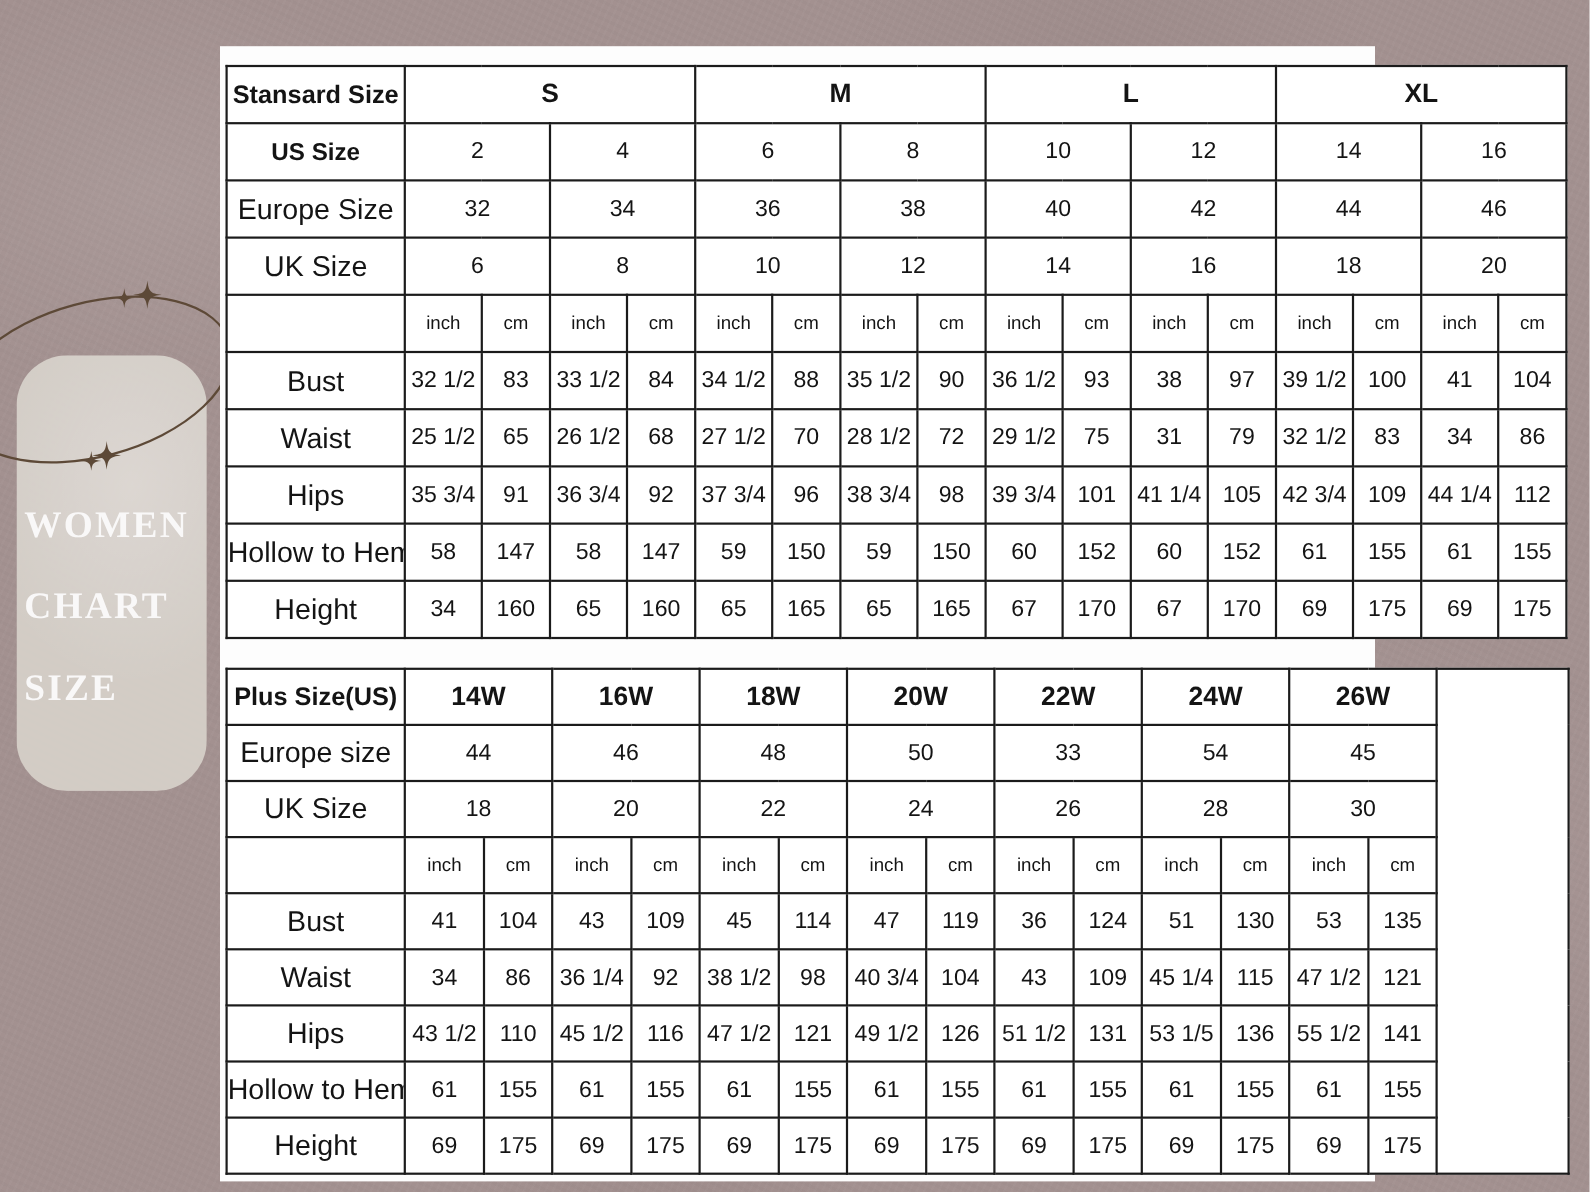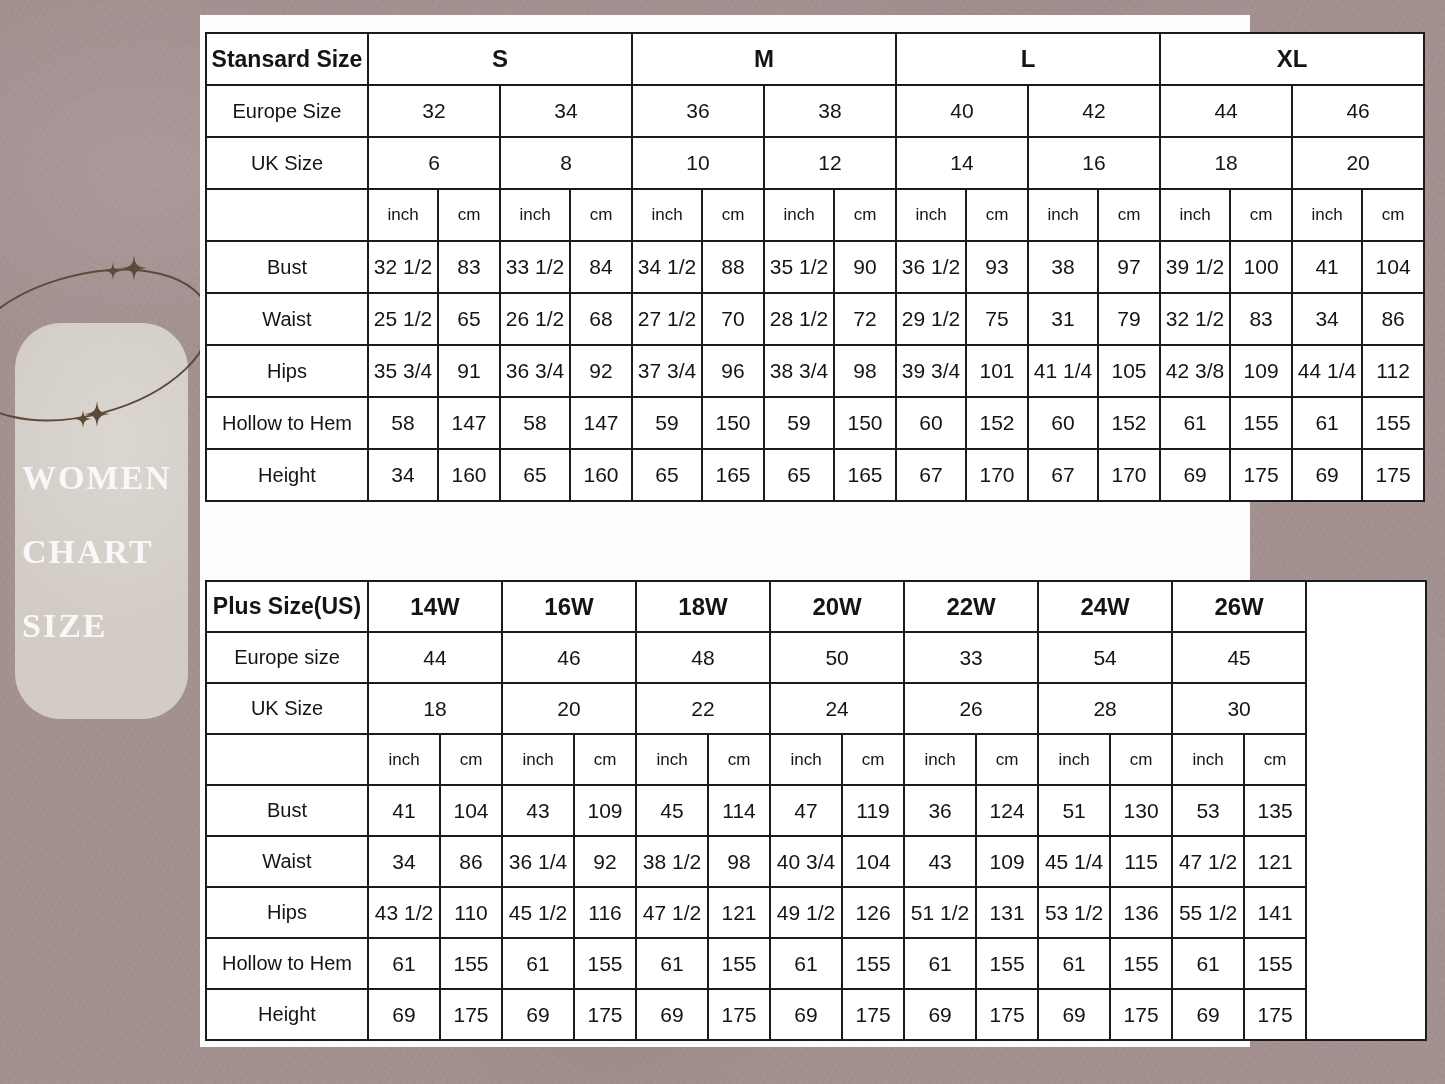--- a/index.html
+++ b/index.html
@@ -35,38 +35,38 @@
     opacity:.94;z-index:2;
   }
   .side-card .card-text{
     margin-top:118px;padding-left:7px;
     font-family:"Liberation Serif", serif;font-weight:700;
     font-size:34px;letter-spacing:2px;line-height:74px;
     color:var(--card-text);
   }
   .ornament-svg{position:absolute;left:0;top:0;z-index:3;pointer-events:none;}
   .panel{
-    position:absolute;left:200px;top:15px;width:1050px;height:1032px;
+    position:absolute;left:200px;top:42px;width:1050px;height:1032px;
     background:var(--panel);z-index:4;
   }
   .table-slot{position:absolute;left:5px;}
   #table-standard{top:17px;}
   #table-plus{top:565px;}
   .size-table{border-collapse:collapse;table-layout:fixed;background:#fff;}
   .size-table td{
     border:2px solid var(--table-border);
     text-align:center;vertical-align:middle;
     font-size:21px;color:var(--table-text);
     padding:0;overflow:hidden;white-space:nowrap;
   }
   .size-table tr{height:52px;}
   .size-table.plus tr{height:51px;}
   .size-table td.corner-label{font-weight:700;font-size:23px;}
   .size-table td.group-cell{font-weight:700;font-size:24px;}
-  .size-table td.row-label{font-size:20px;}
+  .size-table td.row-label{font-size:26px;}
   .size-table td.row-label.bold{font-weight:700;font-size:22px;}
   .size-table td.unit-cell{font-size:17px;}
   .size-table td.value-cell{font-size:21px;}
 </style>
 </head>
 <body>
 
 <div class="bg-texture"></div>
 
 <svg class="ornament-svg" width="1445" height="1084" viewBox="0 0 1445 1084">
@@ -111,20 +111,31 @@
         </colgroup>
         <tbody>
           <tr>
             <td class="corner-label">Stansard Size</td>
             <td class="group-cell" colspan="4">S</td>
             <td class="group-cell" colspan="4">M</td>
             <td class="group-cell" colspan="4">L</td>
             <td class="group-cell" colspan="4">XL</td>
           </tr>
           <tr>
+            <td class="row-label bold">US Size</td>
+            <td class="value-cell" colspan="2">2</td>
+            <td class="value-cell" colspan="2">4</td>
+            <td class="value-cell" colspan="2">6</td>
+            <td class="value-cell" colspan="2">8</td>
+            <td class="value-cell" colspan="2">10</td>
+            <td class="value-cell" colspan="2">12</td>
+            <td class="value-cell" colspan="2">14</td>
+            <td class="value-cell" colspan="2">16</td>
+          </tr>
+          <tr>
             <td class="row-label">Europe Size</td>
             <td class="value-cell" colspan="2">32</td>
             <td class="value-cell" colspan="2">34</td>
             <td class="value-cell" colspan="2">36</td>
             <td class="value-cell" colspan="2">38</td>
             <td class="value-cell" colspan="2">40</td>
             <td class="value-cell" colspan="2">42</td>
             <td class="value-cell" colspan="2">44</td>
             <td class="value-cell" colspan="2">46</td>
           </tr>
@@ -203,21 +214,21 @@
             <td class="value-cell">36 3/4</td>
             <td class="value-cell">92</td>
             <td class="value-cell">37 3/4</td>
             <td class="value-cell">96</td>
             <td class="value-cell">38 3/4</td>
             <td class="value-cell">98</td>
             <td class="value-cell">39 3/4</td>
             <td class="value-cell">101</td>
             <td class="value-cell">41 1/4</td>
             <td class="value-cell">105</td>
-            <td class="value-cell">42 3/8</td>
+            <td class="value-cell">42 3/4</td>
             <td class="value-cell">109</td>
             <td class="value-cell">44 1/4</td>
             <td class="value-cell">112</td>
           </tr>
           <tr>
             <td class="row-label">Hollow to Hem</td>
             <td class="value-cell">58</td>
             <td class="value-cell">147</td>
             <td class="value-cell">58</td>
             <td class="value-cell">147</td>
@@ -364,21 +375,21 @@
             <td class="value-cell">43 1/2</td>
             <td class="value-cell">110</td>
             <td class="value-cell">45 1/2</td>
             <td class="value-cell">116</td>
             <td class="value-cell">47 1/2</td>
             <td class="value-cell">121</td>
             <td class="value-cell">49 1/2</td>
             <td class="value-cell">126</td>
             <td class="value-cell">51 1/2</td>
             <td class="value-cell">131</td>
-            <td class="value-cell">53 1/2</td>
+            <td class="value-cell">53 1/5</td>
             <td class="value-cell">136</td>
             <td class="value-cell">55 1/2</td>
             <td class="value-cell">141</td>
           </tr>
           <tr>
             <td class="row-label">Hollow to Hem</td>
             <td class="value-cell">61</td>
             <td class="value-cell">155</td>
             <td class="value-cell">61</td>
             <td class="value-cell">155</td>

